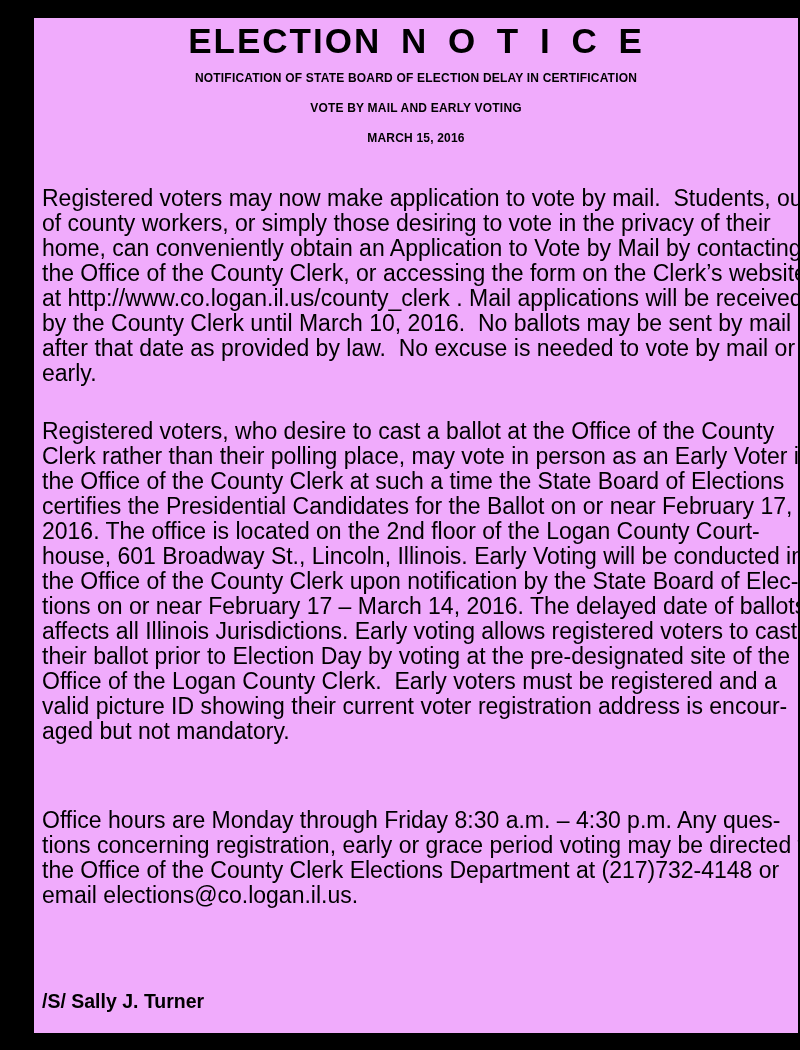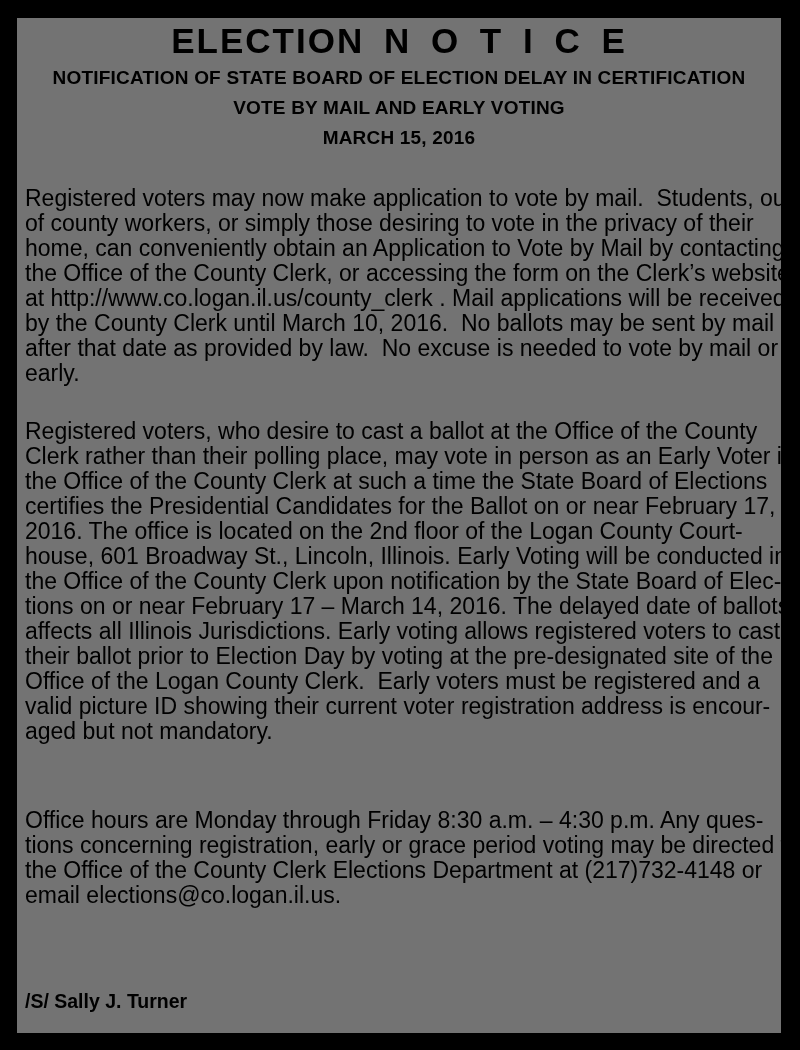--- a/index.html
+++ b/index.html
@@ -8,41 +8,41 @@
     position: relative;
     width: 800px;
     height: 1050px;
     background: #000000;
     font-family: "Liberation Sans", sans-serif;
     color: #000000;
     overflow: hidden;
   }
   .sheet {
     position: absolute;
-    left: 17px;
+    left: 34px;
     top: 18px;
     width: 764px;
     height: 1015px;
-    background: #737373;
+    background: #f0abfc;
   }
   .title {
     margin: 3px 0 0 0;
     text-align: center;
     font-weight: bold;
     font-size: 35px;
     line-height: 40px;
     letter-spacing: 2px;
     word-spacing: 8px;
     white-space: pre;
   }
   .subtitles {
     margin-top: 2px;
     text-align: center;
     font-weight: bold;
-    font-size: 19px;
+    font-size: 12px;
     line-height: 30px;
     letter-spacing: 0.2px;
   }
   .body-para {
     margin: 33px 0 0 0;
     padding: 0 6px 0 8px;
     font-size: 23px;
     line-height: 25px;
     white-space: pre;
     letter-spacing: 0px;

